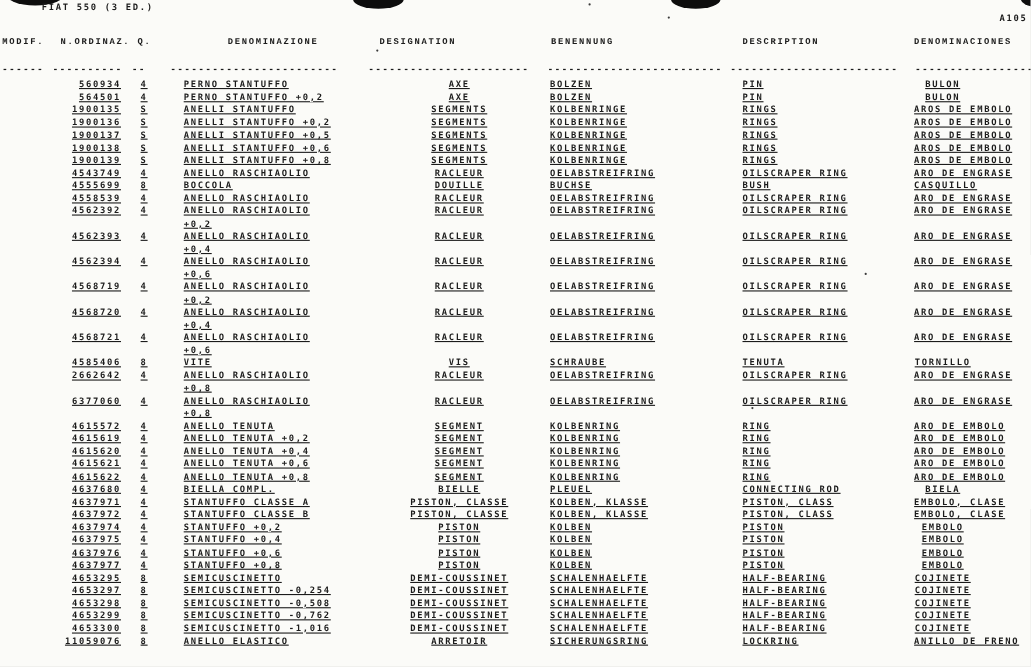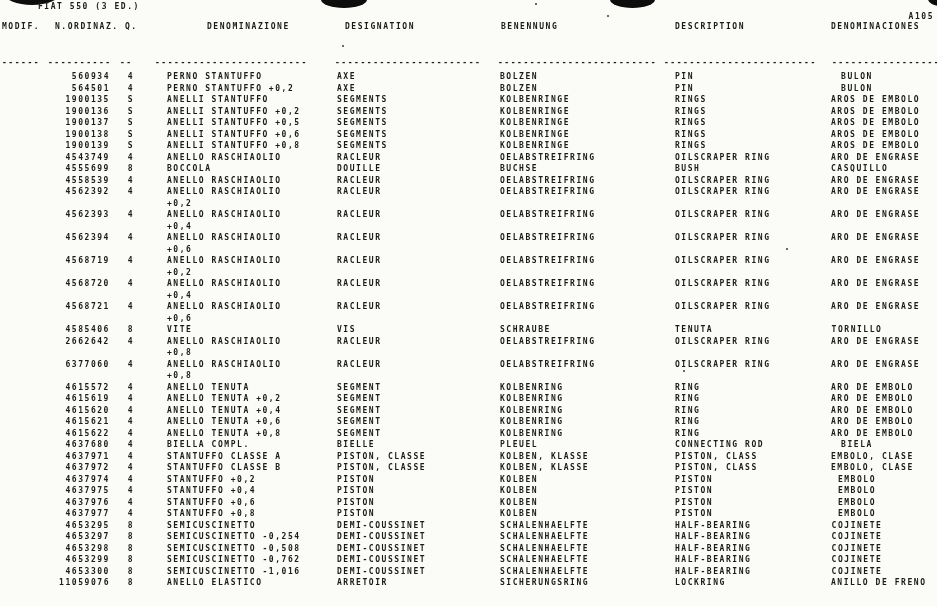--- a/index.html
+++ b/index.html
@@ -28,23 +28,23 @@
 
   
   .row{
     position:relative;
     display:grid;
     grid-template-columns:48px 62px 42px 181px 165px 166px 162px 1fr;
     height:11.5px;line-height:11.5px;
     white-space:nowrap;
   }
   .row span{display:block;overflow:visible;white-space:nowrap;}
-  .hdr-row{position:absolute;left:0;top:21px;width:815px;}
+  .hdr-row{position:absolute;left:0;top:33px;width:815px;font-family:Liberation Mono, monospace;}
   .dash-row{position:absolute;left:0;top:57px;width:937px;}
-  .tbody{position:absolute;left:0;top:71px;width:883px;}
+  .tbody{position:absolute;left:0;top:71px;width:883px;text-decoration:underline;}
 
   .c2{text-align:right;}
   .c3{text-align:center;}
 
   
   .hdr .c1{padding-left:2px;text-align:left;}
   .hdr .c2{text-align:left;padding-left:7px;}
   .hdr .c3{text-align:left;padding-left:15px;}
   .hdr .c4{padding-left:55px;}
   .hdr .c5{padding-left:12px;}
@@ -54,21 +54,21 @@
 
   
   .dash .c1{padding-left:2px;}
   .dash .c3{text-align:left;padding-left:10px;}
   .dash .c4{padding-left:3px;}
   .dash .c5{padding-left:2px;}
   .dash .c8{padding-left:6px;}
 
   
   .data .c4{padding-left:15px;}
-  .data .c5{padding-left:4px;}
+  .data .c5{padding-left:4px;text-align:center;}
   .data .c6{padding-left:2px;}
   .data .c7{padding-left:11px;}
   .data .c8{padding-left:5px;text-align:center;}
 </style>
 </head>
 <body>
 
 <div class="page">
 
   <div class="blob blob-title"></div>

